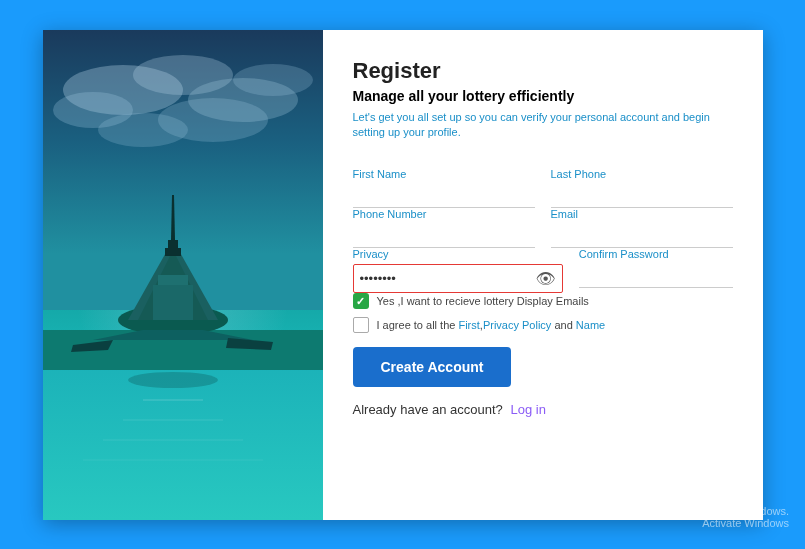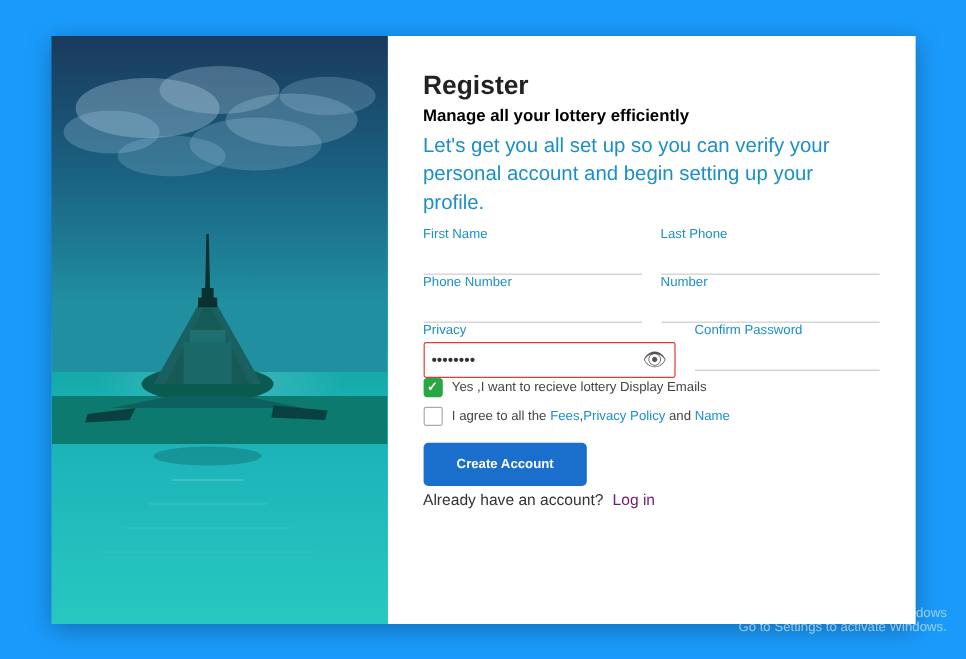--- a/index.html
+++ b/index.html
@@ -57,23 +57,23 @@
       color: #222;
       margin-bottom: 4px;
     }
     .form-subtitle {
       font-size: 14px;
       font-weight: bold;
       color: #000000;
       margin-bottom: 6px;
     }
     .form-desc {
-      font-size: 17px;
+      font-size: 11px;
       color: #1a8fc8;
-      margin-bottom: 8px;
+      margin-bottom: 28px;
       line-height: 1.4;
     }
     .form-row {
       display: flex;
       gap: 16px;
     }
     .form-group {
       flex: 1;
       display: flex;
       flex-direction: column;
@@ -155,34 +155,34 @@
       justify-content: center;
       flex-shrink: 0;
       background: white;
     }
     .btn-create {
       background-color: #1a6ecc;
       color: white;
       border: none;
       border-radius: 4px;
       padding: 12px 28px;
-      font-size: 11px;
+      font-size: 14px;
       font-weight: 600;
       cursor: pointer;
       margin-top: 6px;
-      margin-bottom: 4px;
+      margin-bottom: 15px;
       display: inline-block;
       width: auto;
     }
     .login-row {
       font-size: 13px;
       color: #333;
     }
     .login-row a {
-      color: #701a75;
+      color: #8b5cf6;
       text-decoration: none;
     }
     .watermark {
       position: fixed;
       bottom: 20px;
       right: 16px;
       color: rgba(255,255,255,0.55);
       font-size: 11px;
       text-align: right;
       pointer-events: none;
@@ -264,21 +264,21 @@
         <input class="form-input" type="text" value="" style="">
       </div>
     </div>
 
     <div class="form-row">
       <div class="form-group">
         <label class="form-label">Phone Number</label>
         <input class="form-input" type="text" value="" style="">
       </div>
       <div class="form-group">
-        <label class="form-label">Number</label>
+        <label class="form-label">Email</label>
         <input class="form-input" type="email" value="" style="">
       </div>
     </div>
 
     <div class="form-row">
       <div class="form-group">
         <label class="form-label">Privacy</label>
         <div class="password-input-wrapper">
           <input type="password" value="password" style="font-size: 13px;">
           <span class="eye-icon">👁</span>
@@ -291,31 +291,31 @@
     </div>
 
     <div class="checkbox-row">
       <div class="checkbox-green"></div>
       <span class="checkbox-label">Yes ,I want to recieve lottery Display Emails</span>
     </div>
 
     <div class="checkbox-row">
       <div class="checkbox-empty"></div>
       <span class="checkbox-label">
-        I agree to all the <span class="link">Fees</span>,<span class="link">Privacy Policy</span> and <span class="link">Name</span>
+        I agree to all the <span class="link">First</span>,<span class="link">Privacy Policy</span> and <span class="link">Name</span>
       </span>
     </div>
 
     <div>
       <button class="btn-create">Create Account</button>
     </div>
 
     <div class="login-row">
       <span>Already have an account?</span>
       <a href="#" style="margin-left:4px;">Log in</a>
     </div>
   </div>
 </div>
 
 <div class="watermark">
+  <div>Go to Settings to activate Windows.</div>
   <div>Activate Windows</div>
-  <div>Go to Settings to activate Windows.</div>
 </div>
 
 </body></html>

